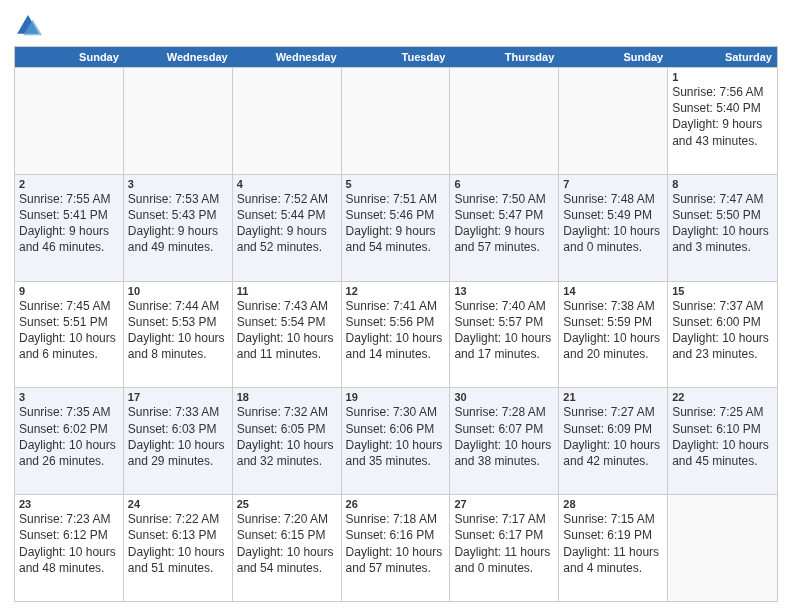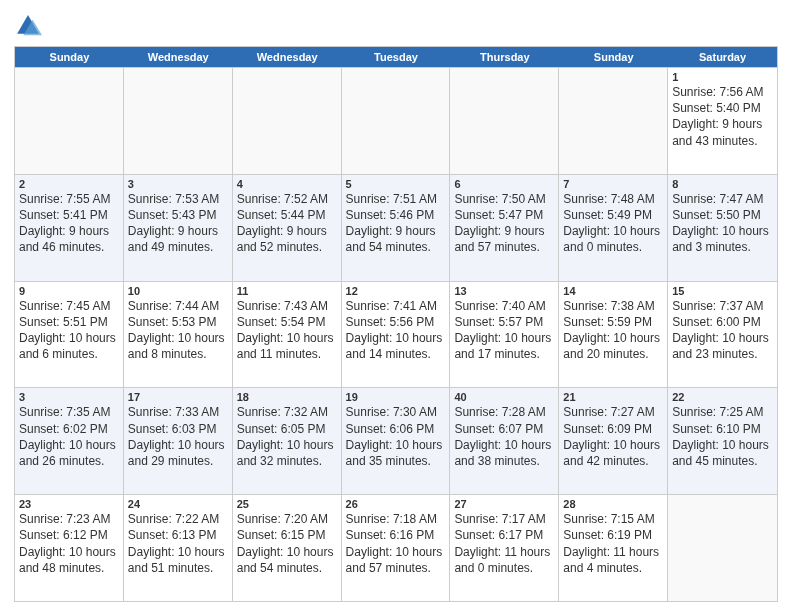--- a/index.html
+++ b/index.html
@@ -69,21 +69,21 @@
     .cal-header {
       display: grid;
       grid-template-columns: repeat(7, 1fr);
       background: #2e6db4;
     }
     .cal-header-cell {
       color: #fff;
       font-size: 11px;
       font-weight: bold;
       padding: 4px 5px;
-      text-align: center;
+      text-align: right;
     }
     .cal-body {
       flex: 1;
       display: flex;
       flex-direction: column;
     }
     .cal-row {
       display: grid;
       grid-template-columns: repeat(7, 1fr);
       flex: 1;
@@ -236,21 +236,21 @@
           </div>
           <div class="cal-cell alt-bg">
             <span class="day-num">18</span>
             <div class="cell-info">Sunrise: 7:32 AM<br>Sunset: 6:05 PM<br>Daylight: 10 hours<br>and 32 minutes.</div>
           </div>
           <div class="cal-cell alt-bg">
             <span class="day-num">19</span>
             <div class="cell-info">Sunrise: 7:30 AM<br>Sunset: 6:06 PM<br>Daylight: 10 hours<br>and 35 minutes.</div>
           </div>
           <div class="cal-cell alt-bg">
-            <span class="day-num">40</span>
+            <span class="day-num">30</span>
             <div class="cell-info">Sunrise: 7:28 AM<br>Sunset: 6:07 PM<br>Daylight: 10 hours<br>and 38 minutes.</div>
           </div>
           <div class="cal-cell alt-bg">
             <span class="day-num">21</span>
             <div class="cell-info">Sunrise: 7:27 AM<br>Sunset: 6:09 PM<br>Daylight: 10 hours<br>and 42 minutes.</div>
           </div>
           <div class="cal-cell alt-bg">
             <span class="day-num">22</span>
             <div class="cell-info">Sunrise: 7:25 AM<br>Sunset: 6:10 PM<br>Daylight: 10 hours<br>and 45 minutes.</div>
           </div>

